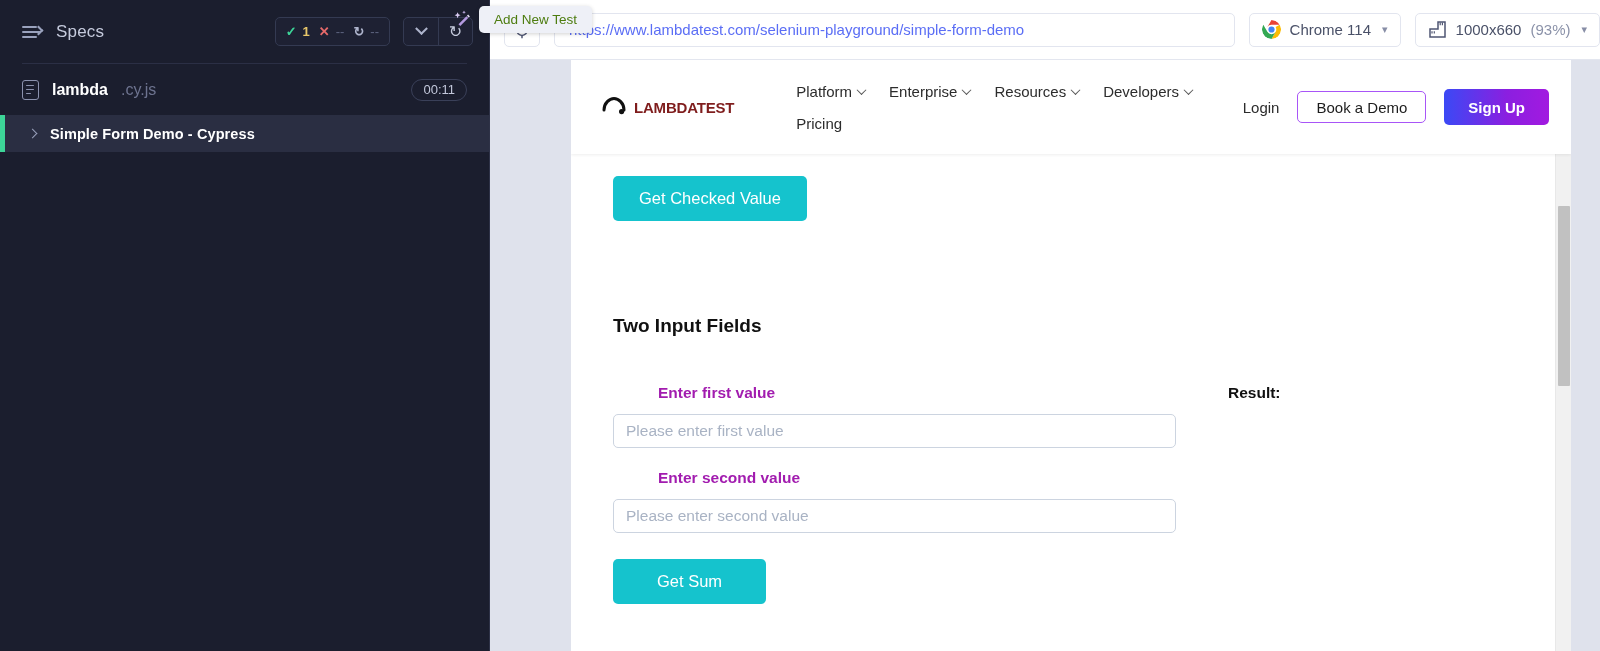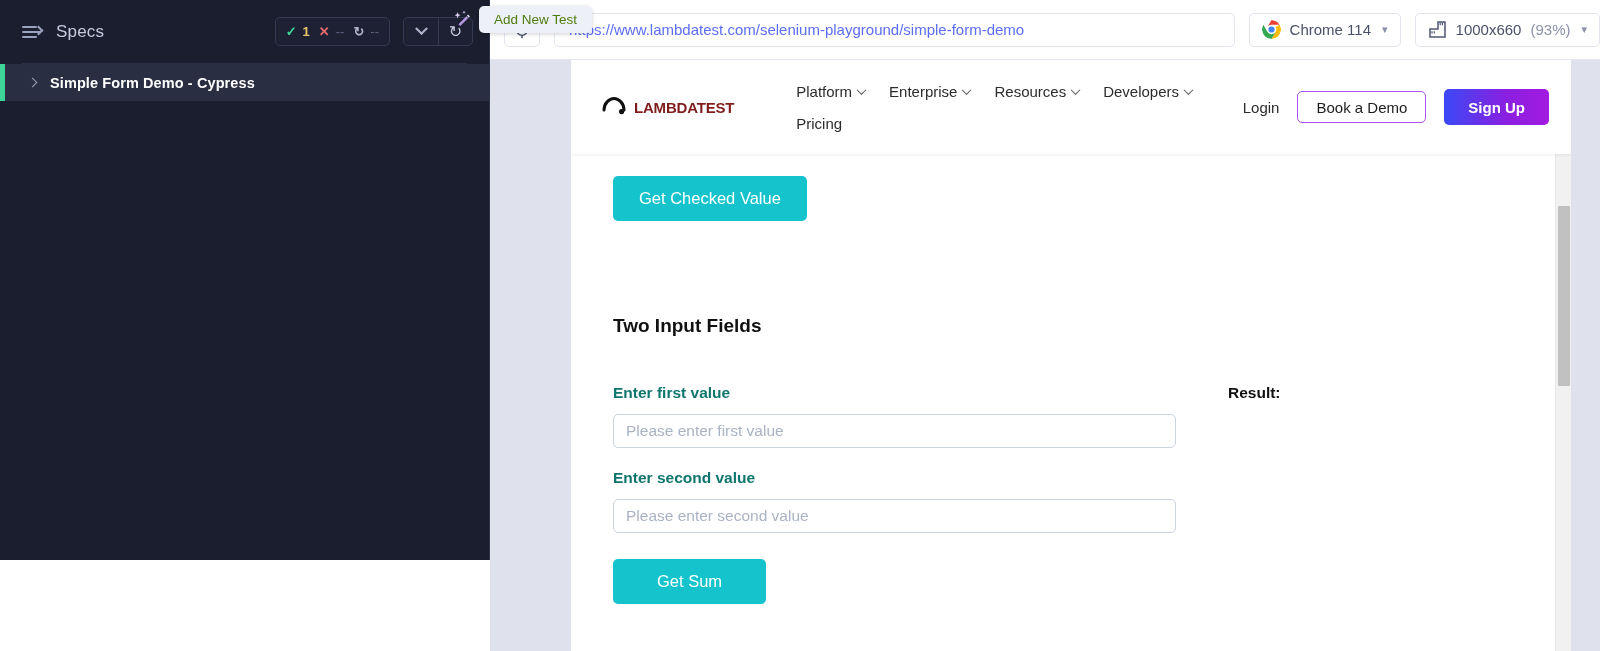--- a/index.html
+++ b/index.html
@@ -6,21 +6,21 @@
   html, body {
     width: 1600px; height: 651px;
     overflow: hidden;
     font-family: "Liberation Sans", sans-serif;
     background: #fff;
   }
   .app { display: flex; width: 1600px; height: 651px; }
 
   
   .sidebar {
-    width: 490px; height: 560px;
+    width: 490px; height: 651px;
     background: #1b1e2e;
     position: relative;
     flex: 0 0 490px;
     border-right: 1px solid #2e3247;
   }
   .sb-header {
     height: 63px;
     display: flex; align-items: center;
     padding: 0 16px 0 22px;
     position: relative;
@@ -222,21 +222,21 @@
 
   .page-body { padding: 0 0 0 42px; position: relative; }
   .teal-btn {
     background: #15c3cd; color: #fff;
     border: none; border-radius: 5px;
     font-size: 16.5px; padding: 13px 26px;
     display: inline-block;
   }
   .mt-checked { margin-top: 22px; }
   .sec-title { font-size: 19px; font-weight: bold; color: #111; }
-  .field-label { font-size: 15.5px; font-weight: bold; color: #0f766e; }
+  .field-label { font-size: 15.5px; font-weight: bold; color: #a21caf; margin-left: 45px; }
   .text-input {
     width: 563px; height: 34px;
     border: 1px solid #ccd4e0; border-radius: 5px;
     padding: 8px 12px;
     font-size: 15.5px; color: #101010;
     font-family: "Liberation Sans", sans-serif;
     background: #fff;
     display: flex; align-items: center;
   }
   .text-input::placeholder { color: #a9b3c4; }
@@ -299,20 +299,31 @@
           <span class="chev-down"></span>
         </div>
         <div>
           <span class="reload-glyph">↻</span>
         </div>
       </div>
     </div>
 
     <div class="sb-divider"></div>
 
+    <div class="spec-file-row">
+      <span class="file-icon">
+          <i></i>
+          <i></i>
+          <i></i>
+        </span>
+      <span class="file-name">lambda</span>
+      <span class="file-ext">.cy.js</span>
+      <span class="spacer"></span>
+      <span class="duration-pill">00:11</span>
+    </div>
 
     <div class="test-row">
       <span class="chev"></span>
       <span class="test-name">Simple Form Demo - Cypress</span>
     </div>
 
     <span class="wand">
       <svg width="22" height="22" viewBox="0 0 22 22">
         <path d="M6.5 16.2 L14.4 8.3 L16.2 10.1 L8.3 18 Z" fill="#b49ae0"></path>
         <path d="M14.9 7.8 L16.1 6.6 L17.9 8.4 L16.7 9.6 Z" fill="#e4ddf5"></path>

